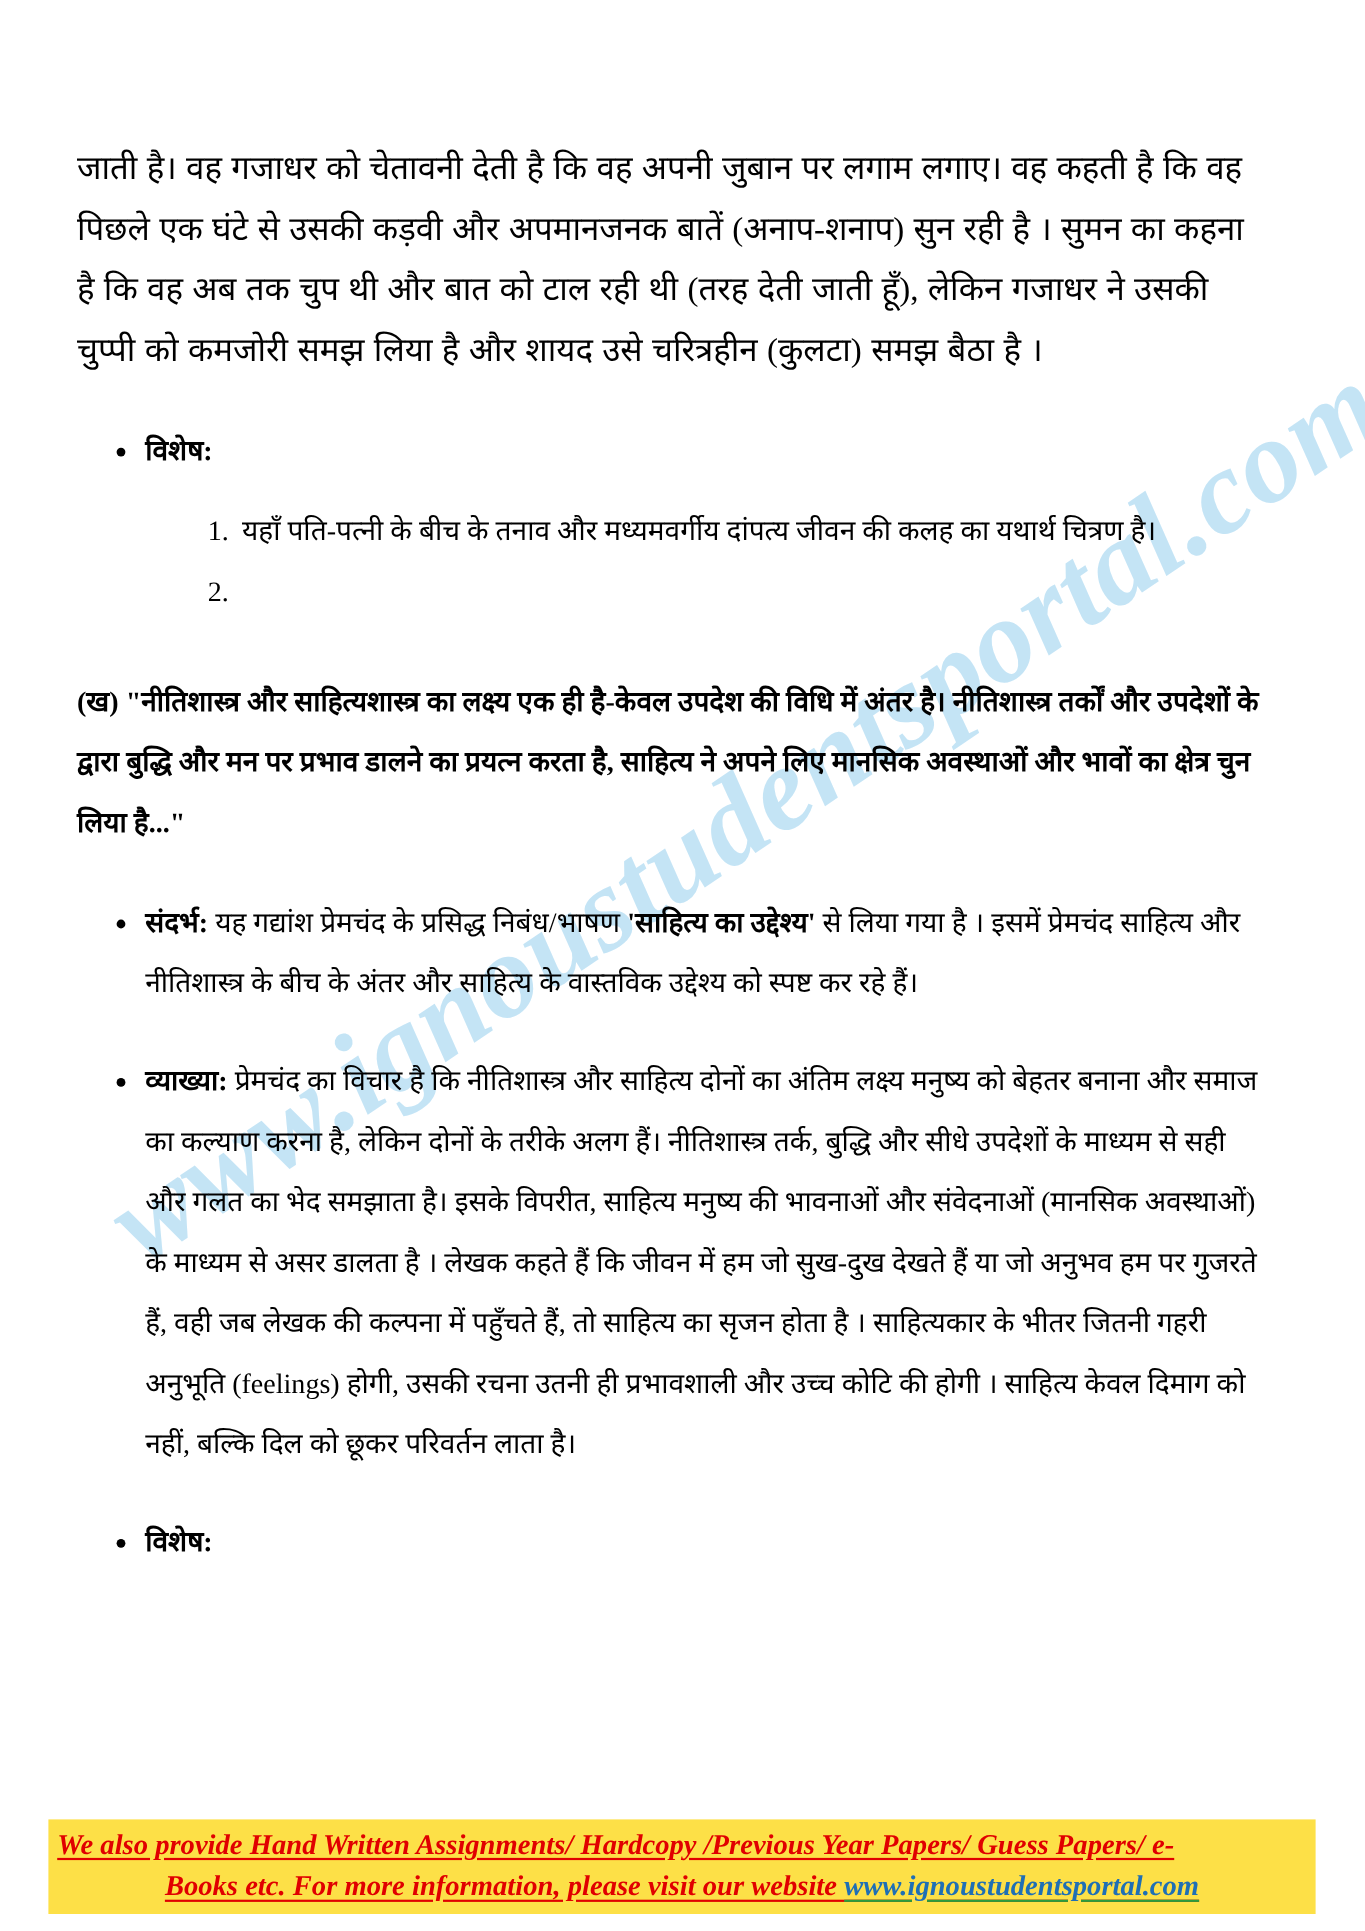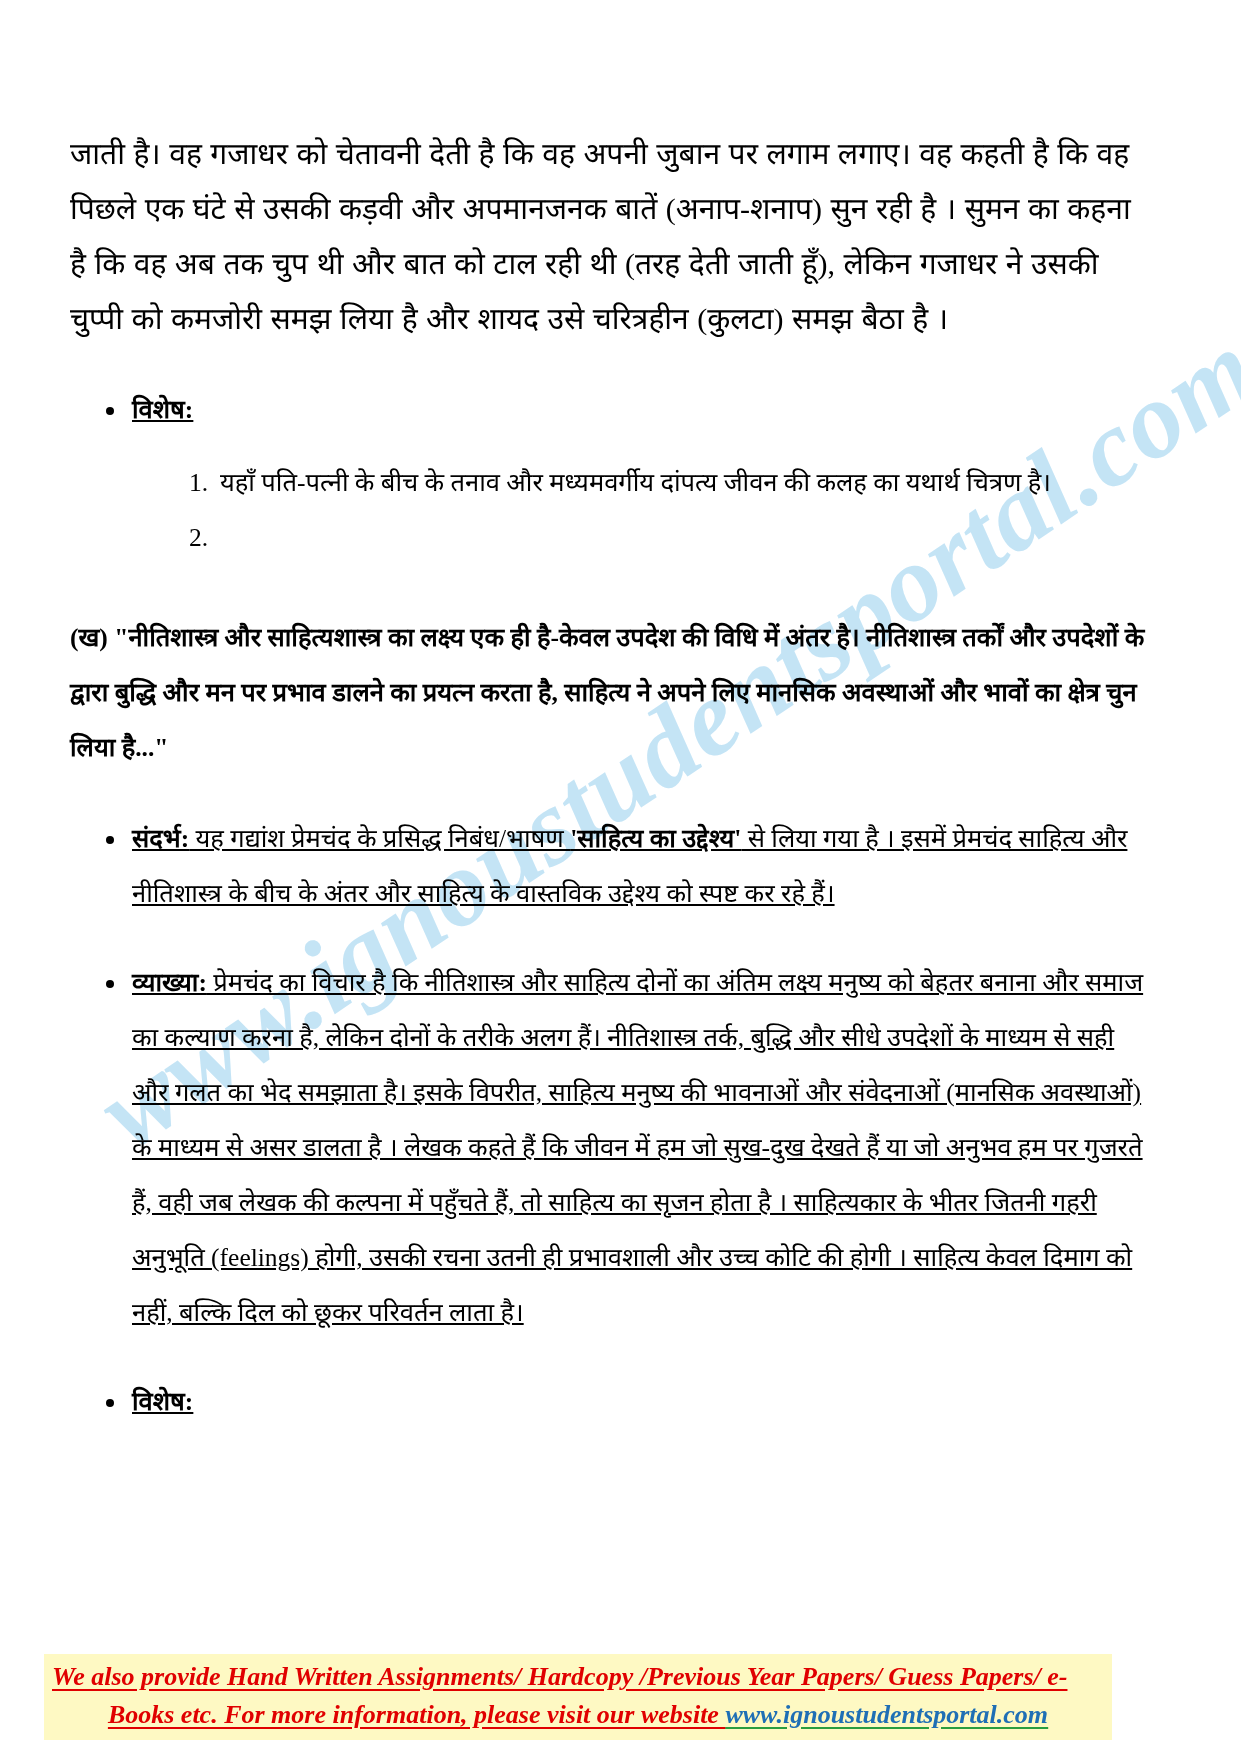--- a/index.html
+++ b/index.html
@@ -74,21 +74,20 @@
     list-style: none;
     margin: 0;
     padding: 0;
   }
   ul.bullets > li {
     position: relative;
     padding-left: 62px;
     margin: 0;
     font-size: 25.5px;
     line-height: 55px;
-    text-decoration: underline;
   }
   ul.bullets > li::before {
     content: "";
     position: absolute;
     left: 36px;
     top: 25px;
     width: 8px;
     height: 8px;
     border-radius: 50%;
     background: #000;
@@ -127,22 +126,22 @@
     font-weight: 700;
     margin: 0;
     padding-left: 0;
   }
 
   
   .promo {
     position: absolute;
     left: 44px;
     top: 1654px;
-    width: 1068px;
-    background: #fef9c3;
+    width: 1152px;
+    background: #fde047;
     padding: 4px 0 6px 0;
     box-sizing: border-box;
     z-index: 3;
   }
   .promo .line {
     font-family: "Liberation Serif", "DejaVu Serif", serif;
     font-style: italic;
     font-weight: 700;
     font-size: 26px;
     line-height: 38px;

